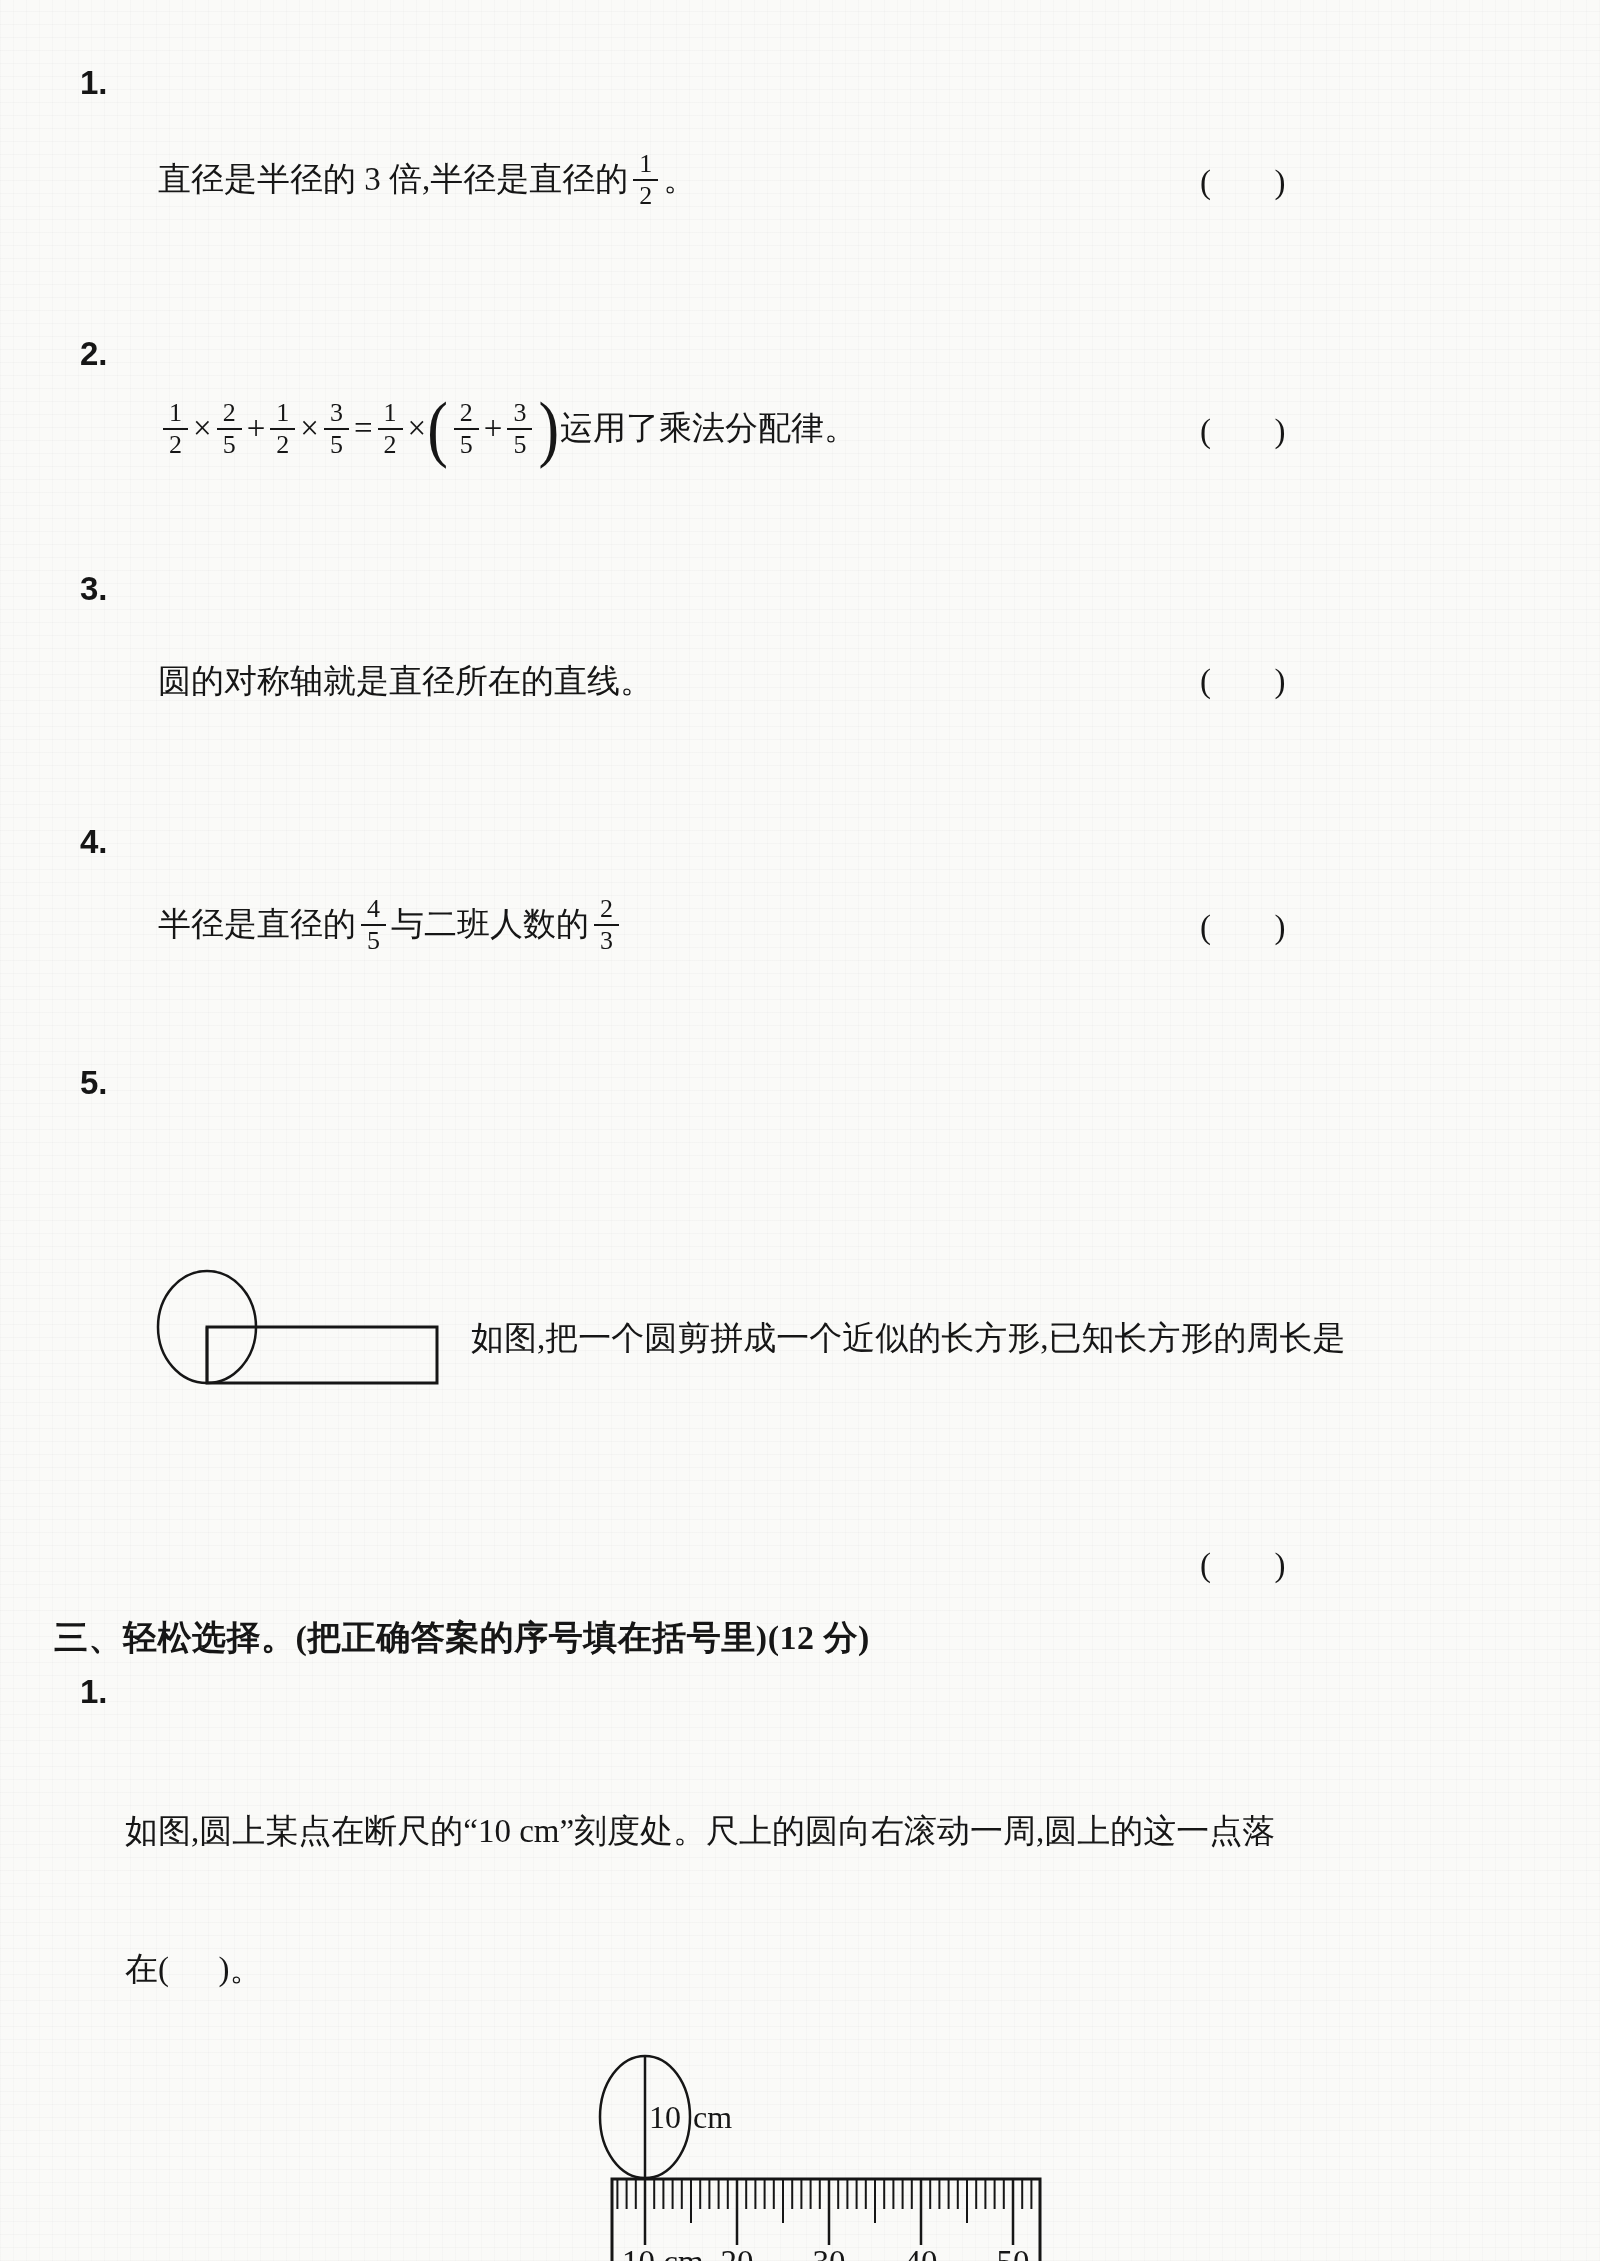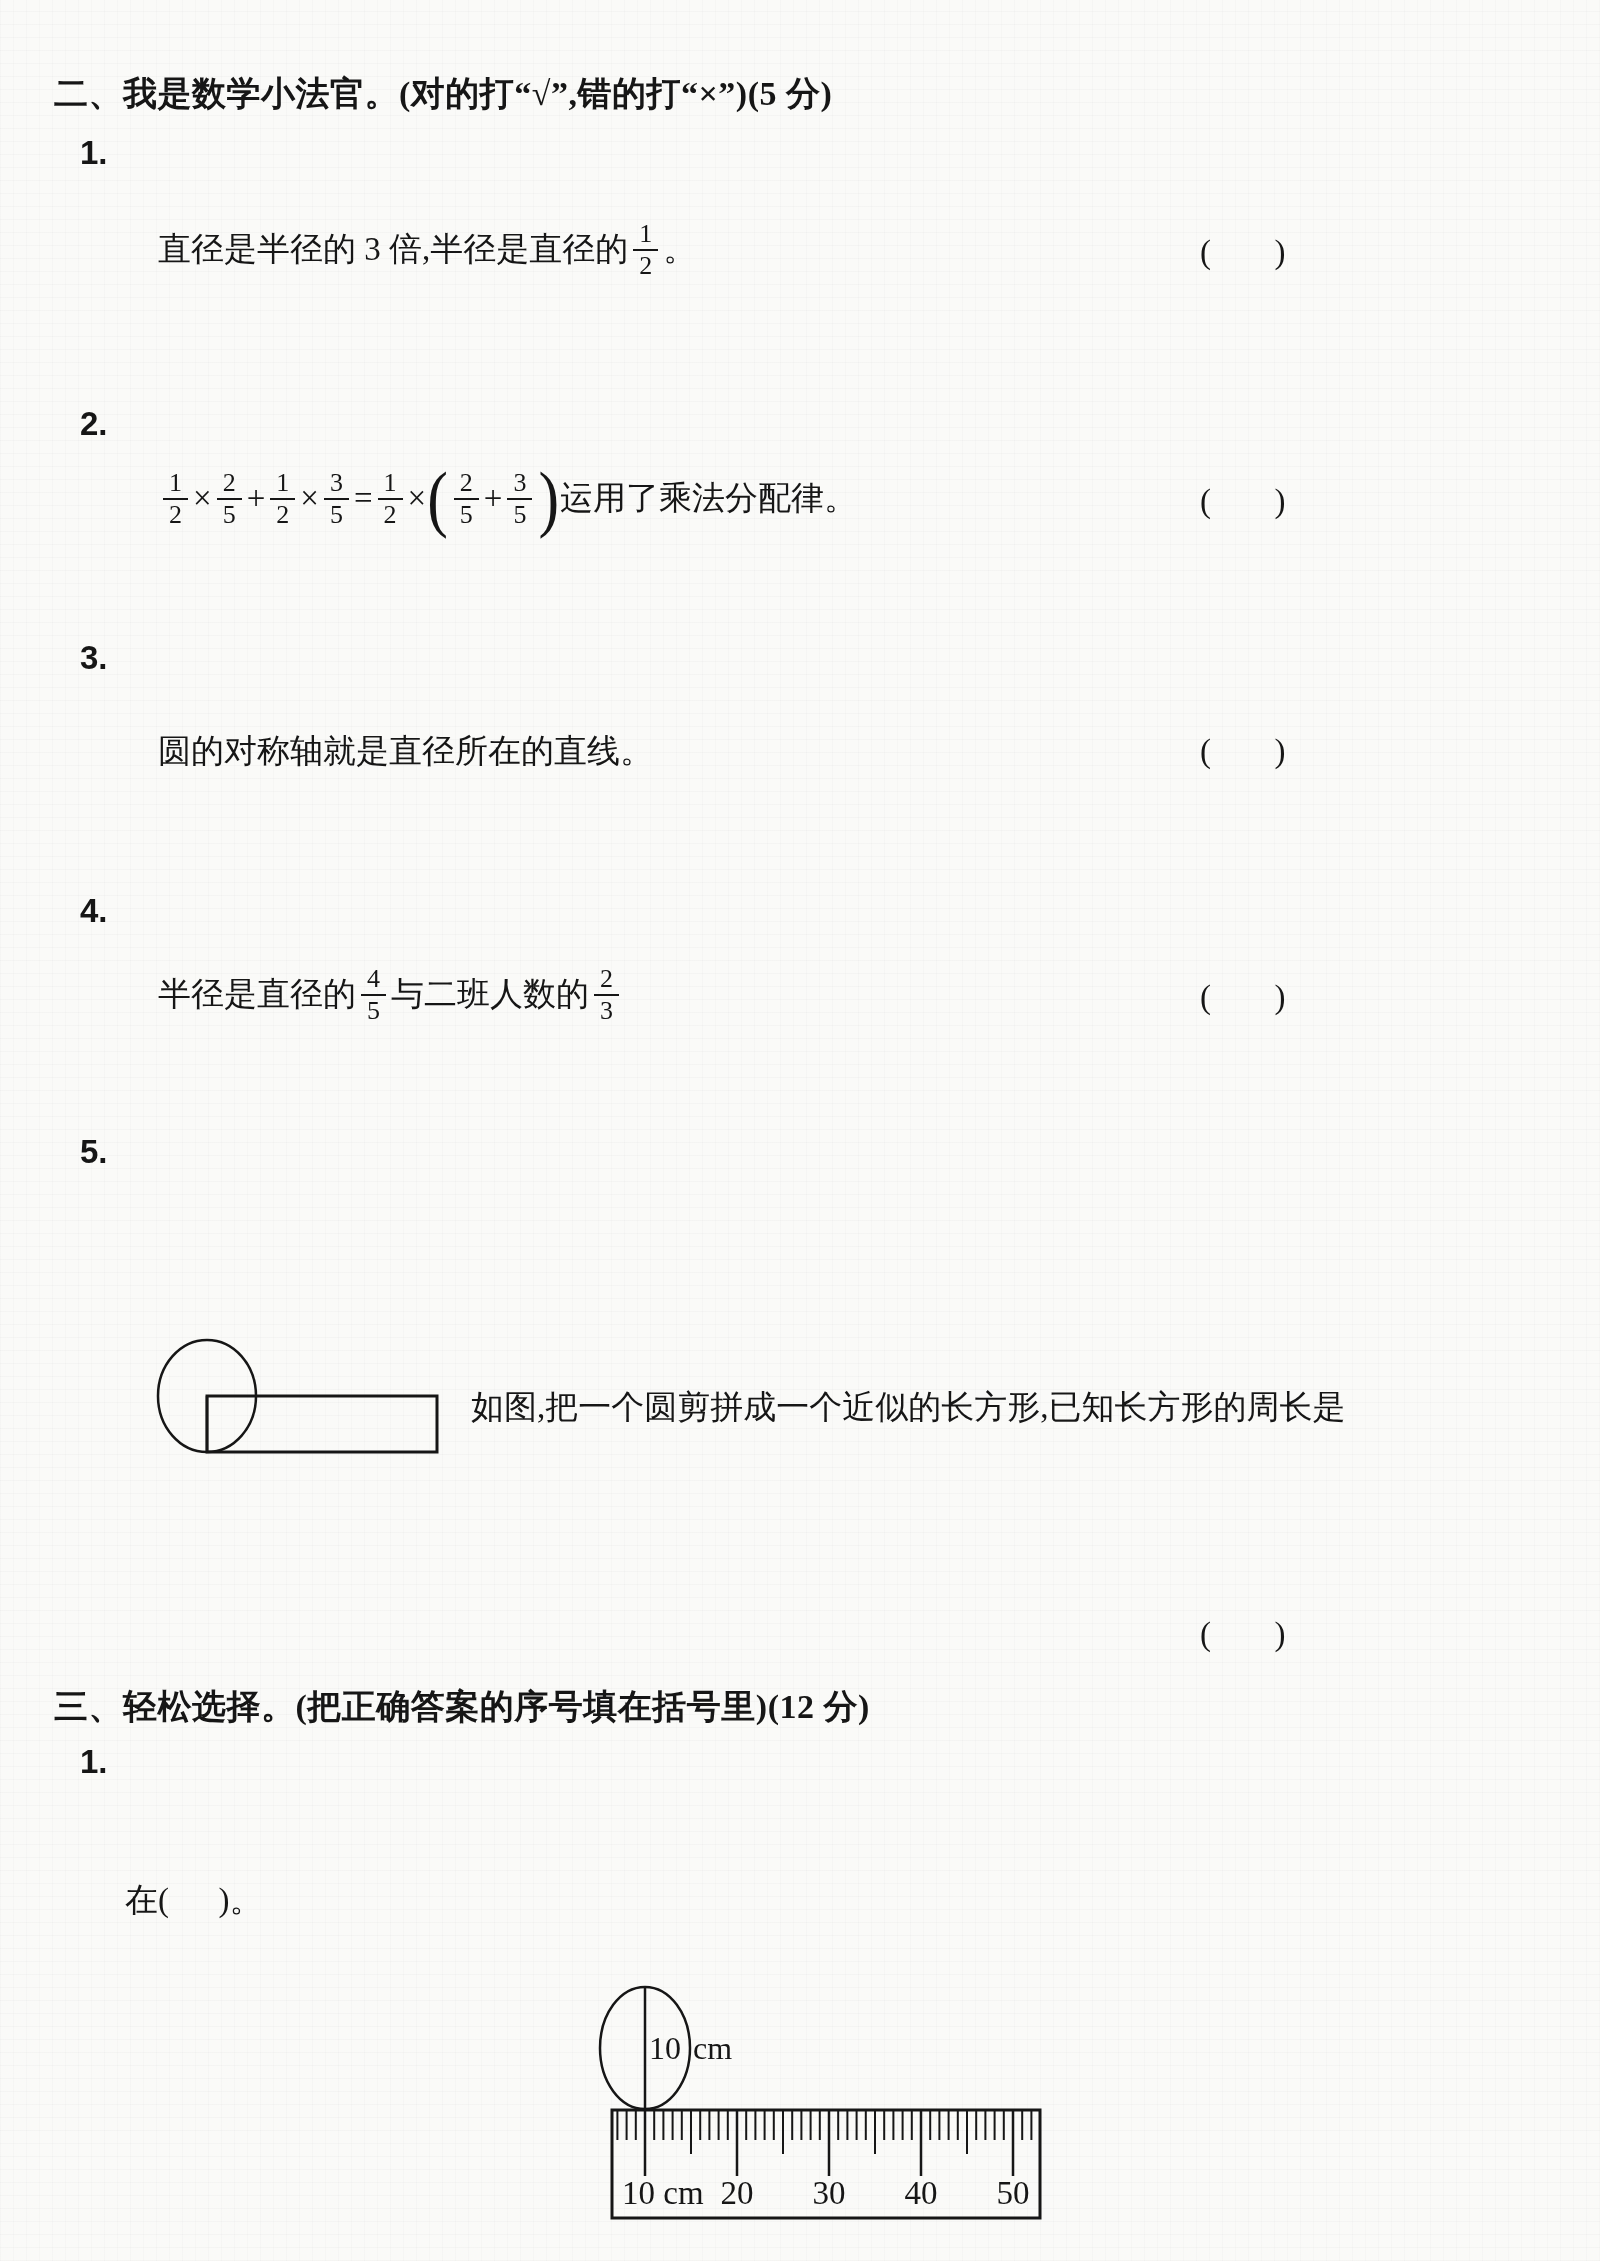--- a/index.html
+++ b/index.html
@@ -44,21 +44,20 @@
   #s2q4{margin-top:8px;}
   #s2q5{margin-top:10px;}
   #s3title{margin-top:22px;}
   #s3q1{margin-top:8px;}
 </style>
 </head>
 <body>
 
 <div class="page">
 
-  <div class="sec-title">二、我是数学小法官。(对的打“√”,错的打“×”)(5 分)</div>
 
   <div class="q" id="s2q1">
     <span class="qno">1.</span>
     <span>直径是半径的 3 倍,半径是直径的</span><span class="frac"><span class="fn">1</span><span class="fd">2</span></span><span>。</span>
     <span class="tfb">(      )</span>
   </div>
 
   <div class="q" id="s2q2">
     <span class="qno" style="top:22px;">2.</span>
     <span class="frac"><span class="fn">1</span><span class="fd">2</span></span><span>×</span><span class="frac"><span class="fn">2</span><span class="fd">5</span></span><span>+</span><span class="frac"><span class="fn">1</span><span class="fd">2</span></span><span>×</span><span class="frac"><span class="fn">3</span><span class="fd">5</span></span><span>=</span><span class="frac"><span class="fn">1</span><span class="fd">2</span></span><span>×</span><span class="bp">(</span><span class="frac"><span class="fn">2</span><span class="fd">5</span></span><span>+</span><span class="frac"><span class="fn">3</span><span class="fd">5</span></span><span class="bp">)</span><span>运用了乘法分配律。</span>
@@ -89,20 +88,21 @@
         <div class="qline">如图,把一个圆剪拼成一个近似的长方形,已知长方形的周长是</div>
       </div>
     </div>
     <span class="tfb low">(      )</span>
   </div>
 
   <div class="sec-title" id="s3title">三、轻松选择。(把正确答案的序号填在括号里)(12 分)</div>
 
   <div class="q" id="s3q1">
     <span class="qno">1.</span>
+    <div class="qline">如图,圆上某点在断尺的“10 cm”刻度处。尺上的圆向右滚动一周,圆上的这一点落</div>
     <div class="qline">在(      )。</div>
   </div>
 
   <div class="diag-ruler">
     <svg width="500" height="246" viewBox="0 0 500 246">
       <ellipse cx="95" cy="70" rx="45" ry="61" fill="none" stroke="#161616" stroke-width="2.5"></ellipse>
       <line x1="95" y1="10" x2="95" y2="131" stroke="#161616" stroke-width="2.5"></line>
       <text x="99" y="81" font-size="32">10</text>
       <text x="143" y="81" font-size="32">cm</text>
       <rect x="62" y="132" width="428" height="108" fill="none" stroke="#161616" stroke-width="3"></rect>

